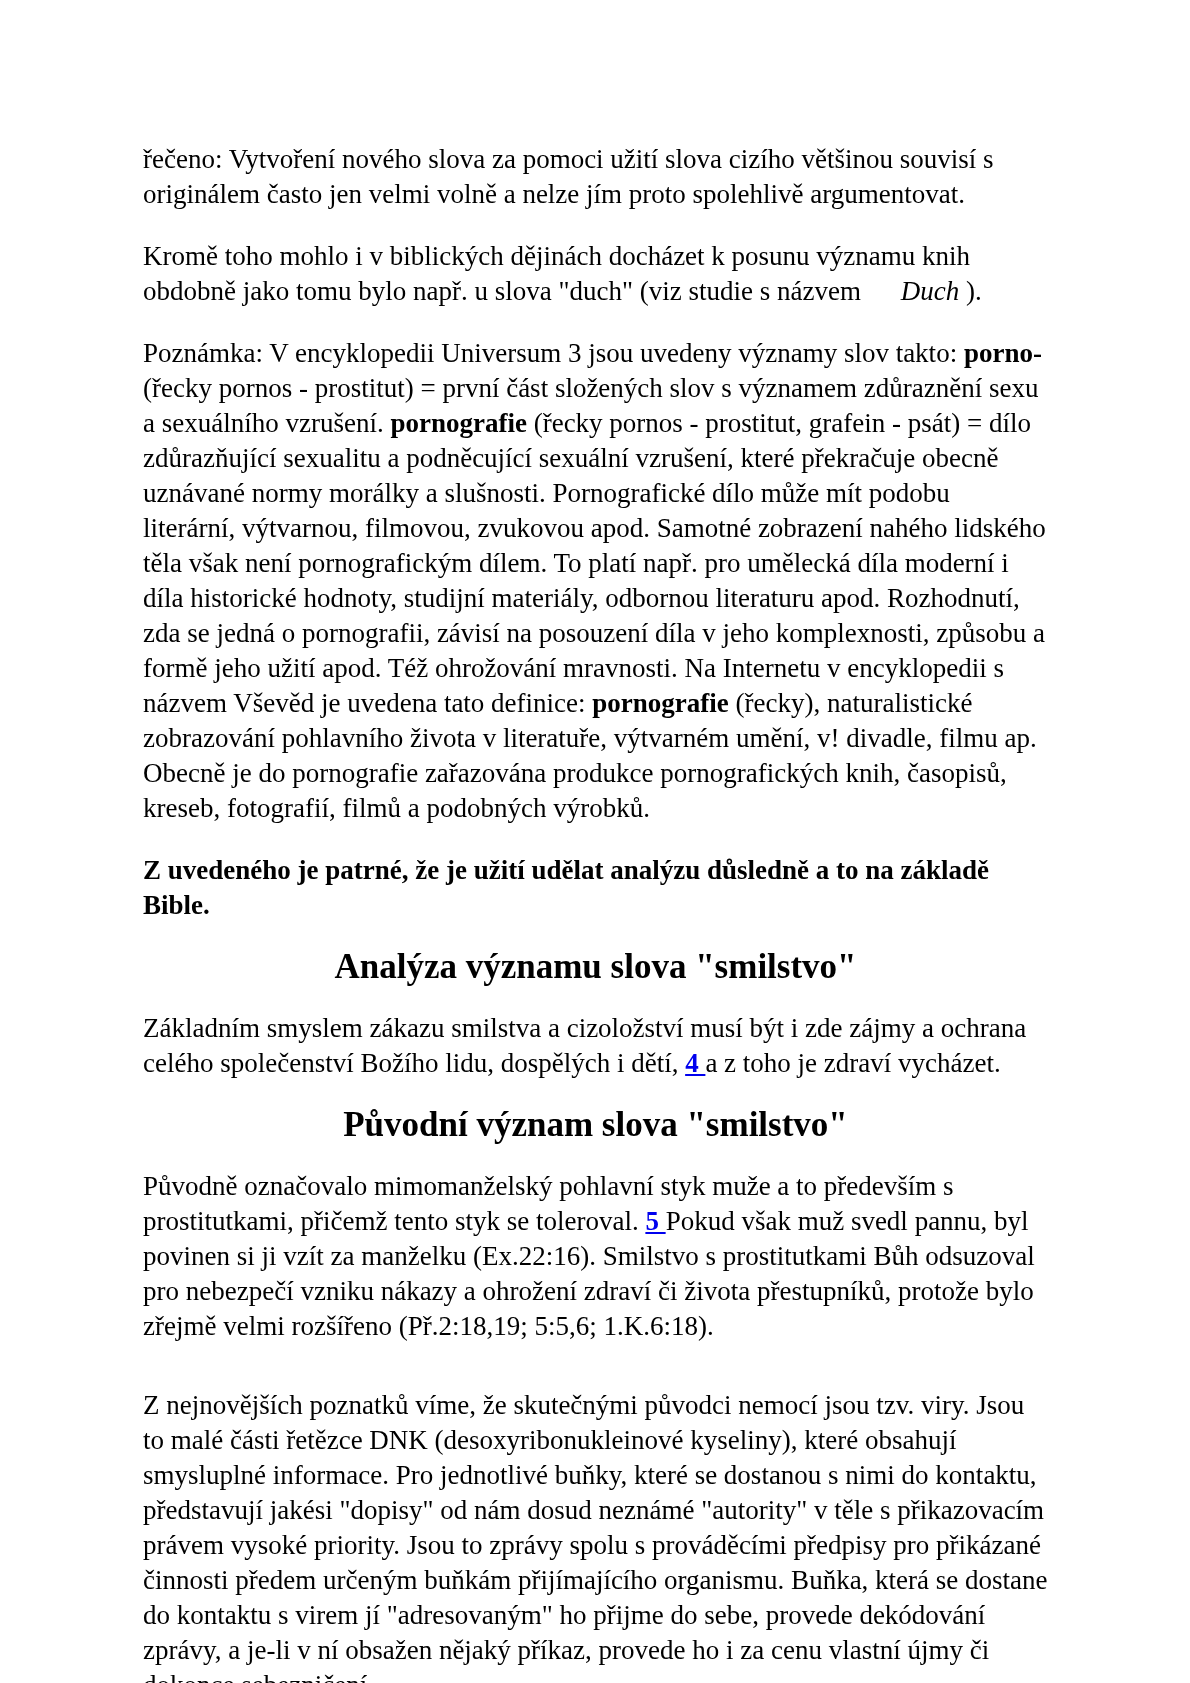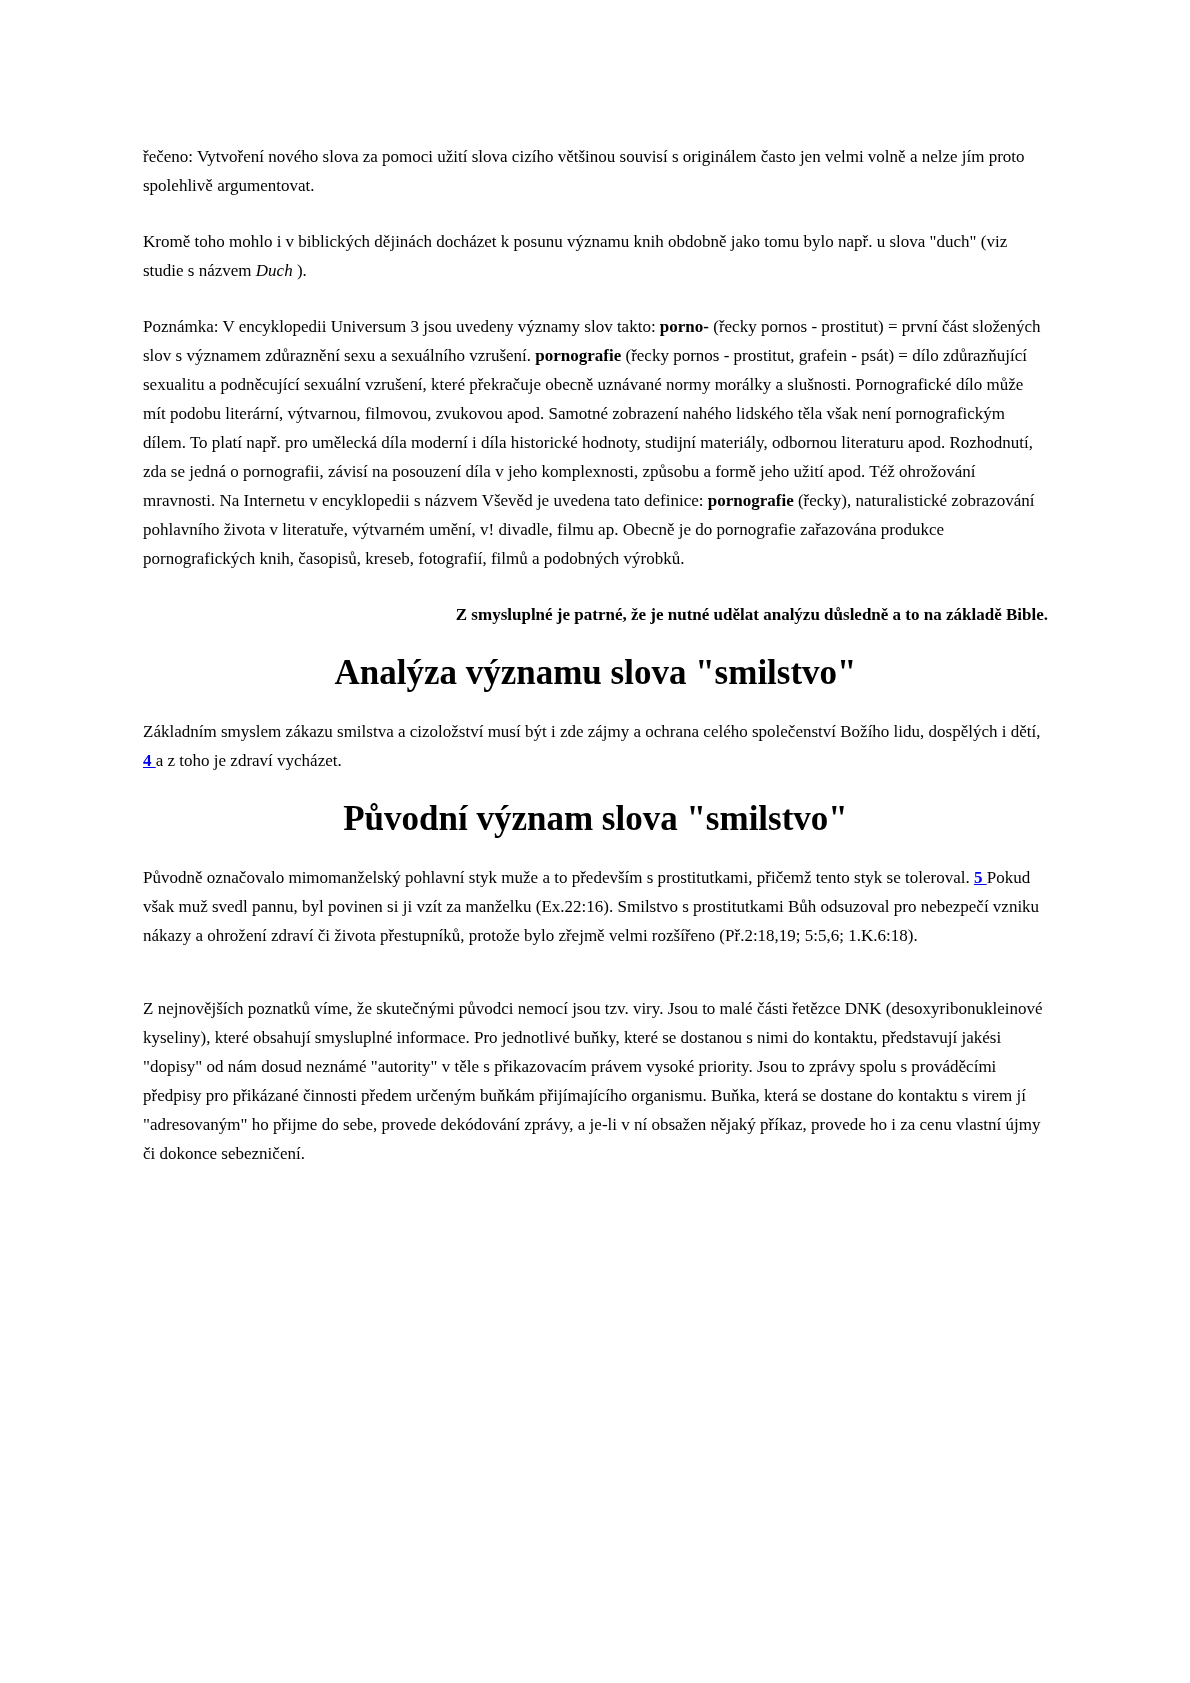--- a/index.html
+++ b/index.html
@@ -16,27 +16,27 @@
       color: #000000;
     }
     .page {
       position: absolute;
       left: 143px;
       top: 142px;
       width: 905px;
     }
     p {
       margin: 0;
-      font-size: 17px;
-      line-height: 29px;
+      font-size: 27px;
+      line-height: 35px;
     }
     .gap { height: 27px; }
     .gap-sm { height: 22px; }
-    b, .bold { font-weight: bold; text-align: right; }
-    i { font-style: italic; }
+    b, .bold { font-weight: bold; }
+    i { font-style: italic; margin-left: 33px; }
     h2 {
       margin: 0;
       font-size: 35px;
       line-height: 44px;
       font-weight: bold;
       text-align: center;
     }
     a.fn {
       color: #0000ee;
       font-weight: bold;
@@ -50,21 +50,21 @@
 
   <p>řečeno: Vytvoření nového slova za pomoci užití slova cizího většinou souvisí s originálem často jen velmi volně a nelze jím proto spolehlivě argumentovat.</p>
   <div class="gap"></div>
 
   <p><span>Kromě toho mohlo i v biblických dějinách docházet k posunu významu knih obdobně jako tomu bylo např. u slova "duch" (viz studie s názvem </span><i>Duch</i><span> ).</span></p>
   <div class="gap"></div>
 
   <p><span>Poznámka: V encyklopedii Universum 3 jsou uvedeny významy slov takto: </span><b>porno-</b><span> (řecky pornos - prostitut) = první část složených slov s významem zdůraznění sexu a sexuálního vzrušení. </span><b>pornografie</b><span> (řecky pornos - prostitut, grafein - psát) = dílo zdůrazňující sexualitu a podněcující sexuální vzrušení, které překračuje obecně uznávané normy morálky a slušnosti. Pornografické dílo může mít podobu literární, výtvarnou, filmovou, zvukovou apod. Samotné zobrazení nahého lidského těla však není pornografickým dílem. To platí např. pro umělecká díla moderní i díla historické hodnoty, studijní materiály, odbornou literaturu apod. Rozhodnutí, zda se jedná o pornografii, závisí na posouzení díla v jeho komplexnosti, způsobu a formě jeho užití apod. Též ohrožování mravnosti. Na Internetu v encyklopedii s názvem Vševěd je uvedena tato definice: </span><b>pornografie</b><span> (řecky), naturalistické zobrazování pohlavního života v literatuře, výtvarném umění, v! divadle, filmu ap. Obecně je do pornografie zařazována produkce pornografických knih, časopisů, kreseb, fotografií, filmů a podobných výrobků.</span></p>
   <div class="gap"></div>
 
-  <p class="bold">Z smysluplné je patrné, že je nutné udělat analýzu důsledně a to na základě Bible.</p>
+  <p class="bold">Z uvedeného je patrné, že je užití udělat analýzu důsledně a to na základě Bible.</p>
   <div class="gap-sm"></div>
 
   <h2>Analýza významu slova "smilstvo"</h2>
   <div class="gap-sm"></div>
 
   <p><span>Základním smyslem zákazu smilstva a cizoložství musí být i zde zájmy a ochrana celého společenství Božího lidu, dospělých i dětí, </span><a href="#" class="fn">4 </a><span>a z toho je zdraví vycházet.</span></p>
   <div class="gap-sm"></div>
 
   <h2>Původní význam slova "smilstvo"</h2>
   <div class="gap-sm"></div>

